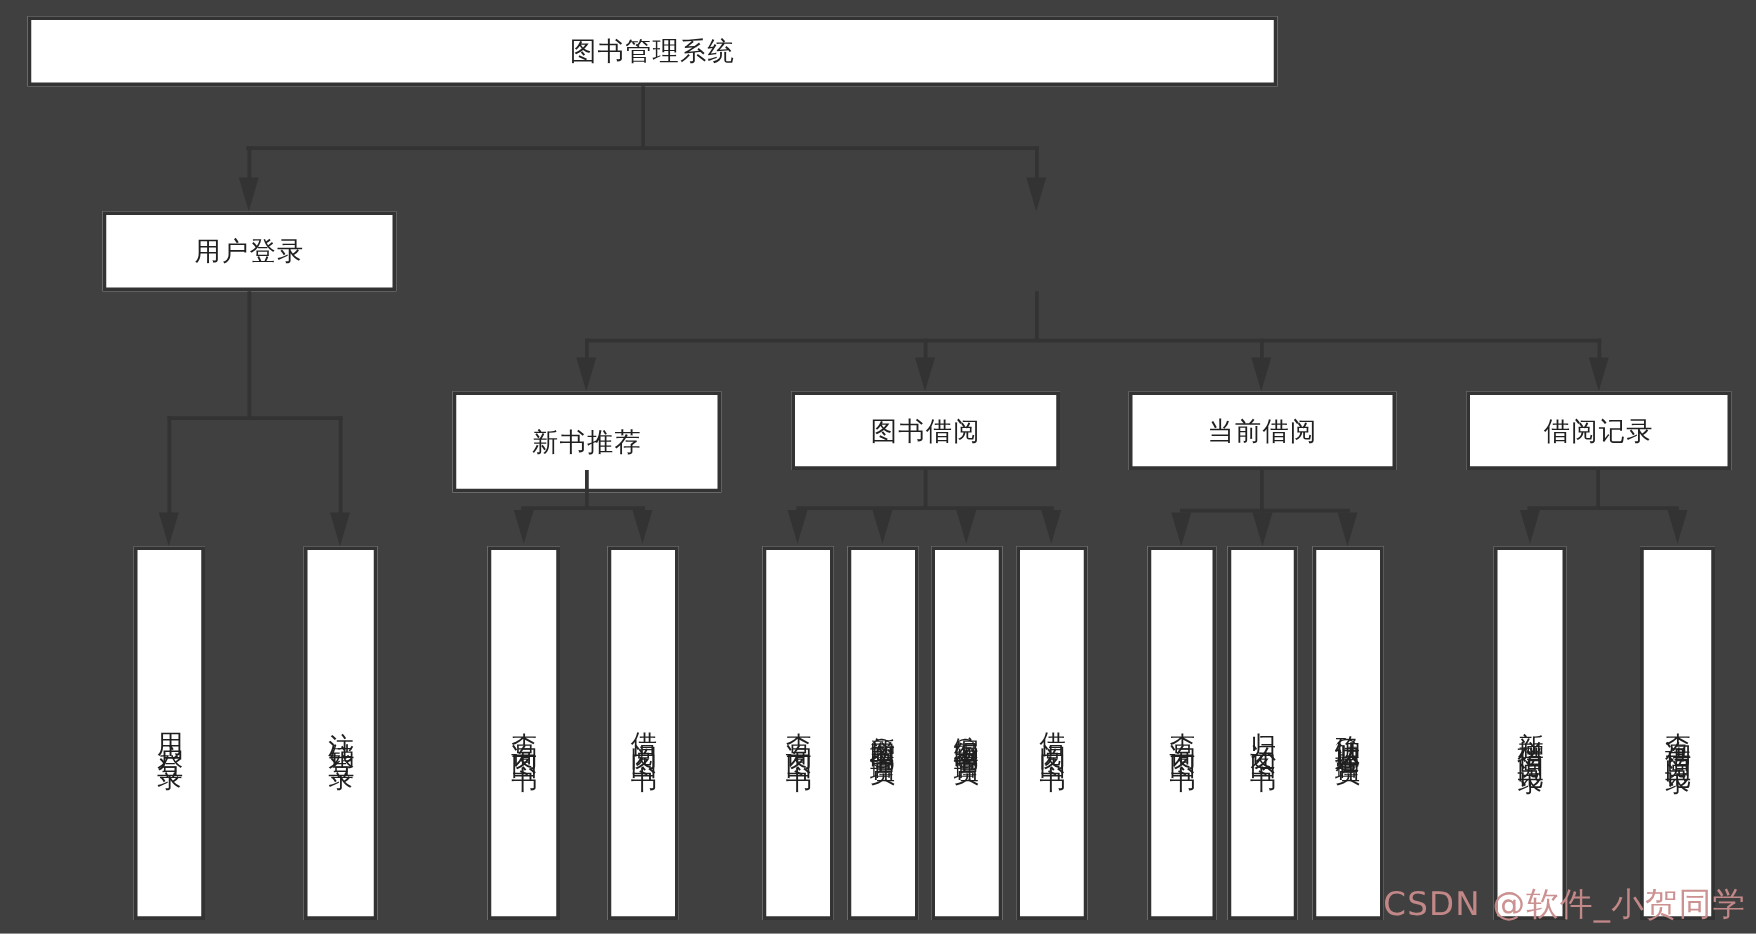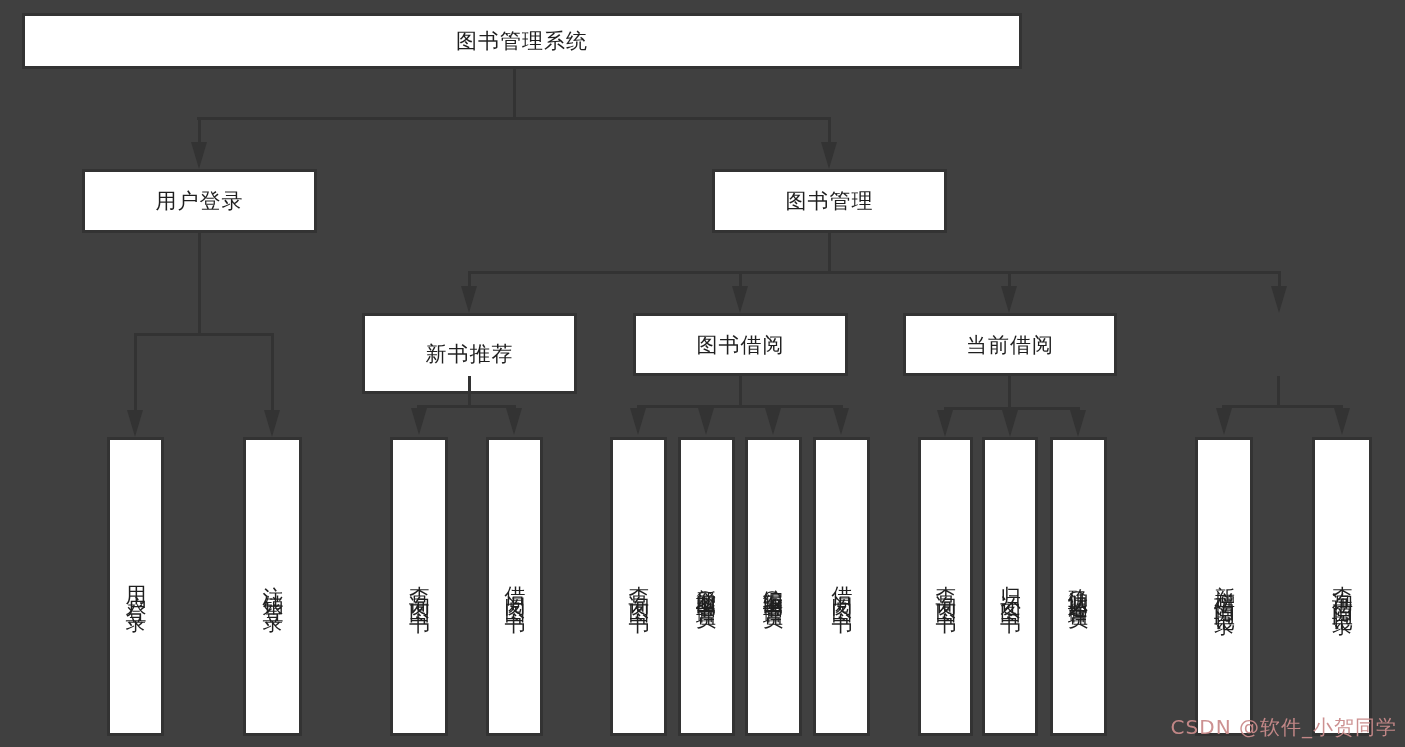--- a/index.html
+++ b/index.html
@@ -40,42 +40,41 @@
     position: absolute;
     width: 0; height: 0;
     border-left: 8px solid transparent;
     border-right: 8px solid transparent;
     border-top: 27px solid #333333;
   }
   .watermark {
     position: absolute;
     right: 8px;
     bottom: 6px;
-    font-size: 20px;
+    font-size: 26px;
     color: rgba(201, 139, 139, 0.95);
     letter-spacing: 1px;
     pointer-events: none;
   }
 </style>
 </head>
 <body>
 
 <div id="canvas">
 
   <div class="node" style="left:22px; top:13px; width:1000px; height:56px;">图书管理系统</div>
 
   <div class="vl" style="left:513px; top:69px;  height:51px;"></div>
   <div class="hl" style="left:197px; top:117px; width:634px;"></div>
   <div class="vl" style="left:198px; top:117px; height:29px;"></div>
   <div class="ah" style="left:191px; top:142px;"></div>
   <div class="vl" style="left:828px; top:117px; height:29px;"></div>
   <div class="ah" style="left:821px; top:142px;"></div>
 
   <div class="node" style="left:82px;  top:169px; width:235px; height:64px;">用户登录</div>
-  <div class="node" style="left:712px; top:169px; width:235px; height:64px;">图书管理</div>
 
   <div class="vl" style="left:198px; top:233px; height:103px;"></div>
   <div class="hl" style="left:134px; top:333px; width:140px;"></div>
   <div class="vl" style="left:134px; top:333px; height:80px;"></div>
   <div class="ah" style="left:127px; top:410px;"></div>
   <div class="vl" style="left:271px; top:333px; height:80px;"></div>
   <div class="ah" style="left:264px; top:410px;"></div>
 
   <div class="vl" style="left:828px;  top:233px; height:40px;"></div>
   <div class="hl" style="left:468px;  top:271px; width:813px;"></div>
@@ -84,20 +83,21 @@
   <div class="vl" style="left:739px;  top:271px; height:18px;"></div>
   <div class="ah" style="left:732px;  top:286px;"></div>
   <div class="vl" style="left:1008px; top:271px; height:18px;"></div>
   <div class="ah" style="left:1001px; top:286px;"></div>
   <div class="vl" style="left:1278px; top:271px; height:18px;"></div>
   <div class="ah" style="left:1271px; top:286px;"></div>
 
   <div class="node" style="left:362px;  top:313px; width:215px; height:81px;">新书推荐</div>
   <div class="node" style="left:903px;  top:313px; width:214px; height:63px;">当前借阅</div>
   <div class="node" style="left:633px;  top:313px; width:215px; height:63px;">图书借阅</div>
+  <div class="node" style="left:1173px; top:313px; width:212px; height:63px;">借阅记录</div>
 
   <div class="vl" style="left:468px; top:376px; height:32px;"></div>
   <div class="hl" style="left:417px; top:405px; width:99px;"></div>
   <div class="ah" style="left:411px; top:408px;"></div>
   <div class="ah" style="left:506px; top:408px;"></div>
 
   <div class="vl" style="left:739px; top:376px; height:32px;"></div>
   <div class="hl" style="left:637px; top:405px; width:206px;"></div>
   <div class="ah" style="left:630px; top:408px;"></div>
   <div class="ah" style="left:698px; top:408px;"></div>

